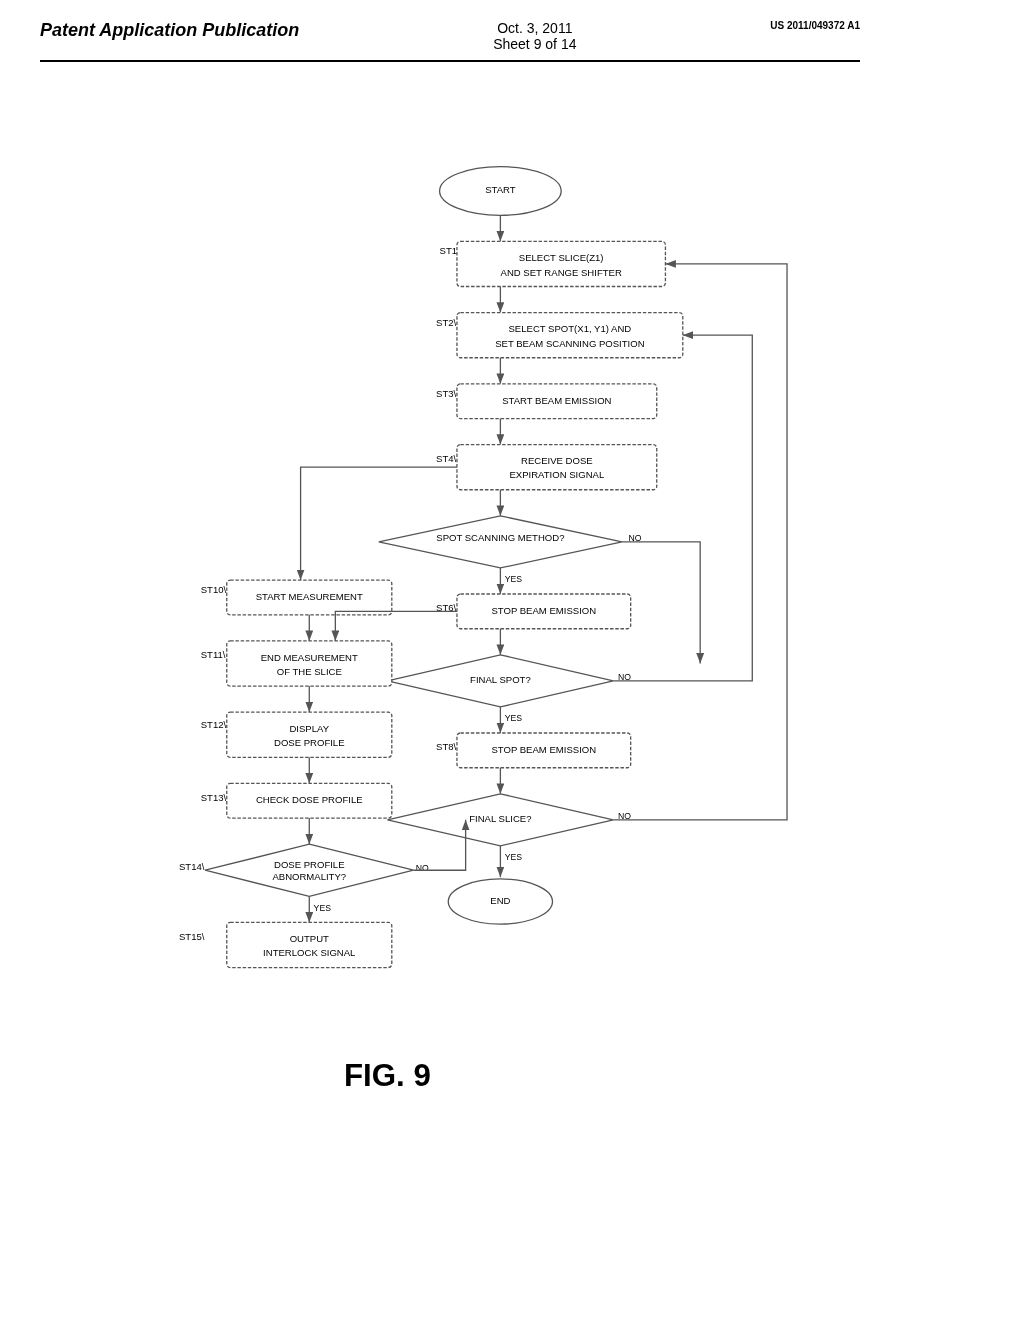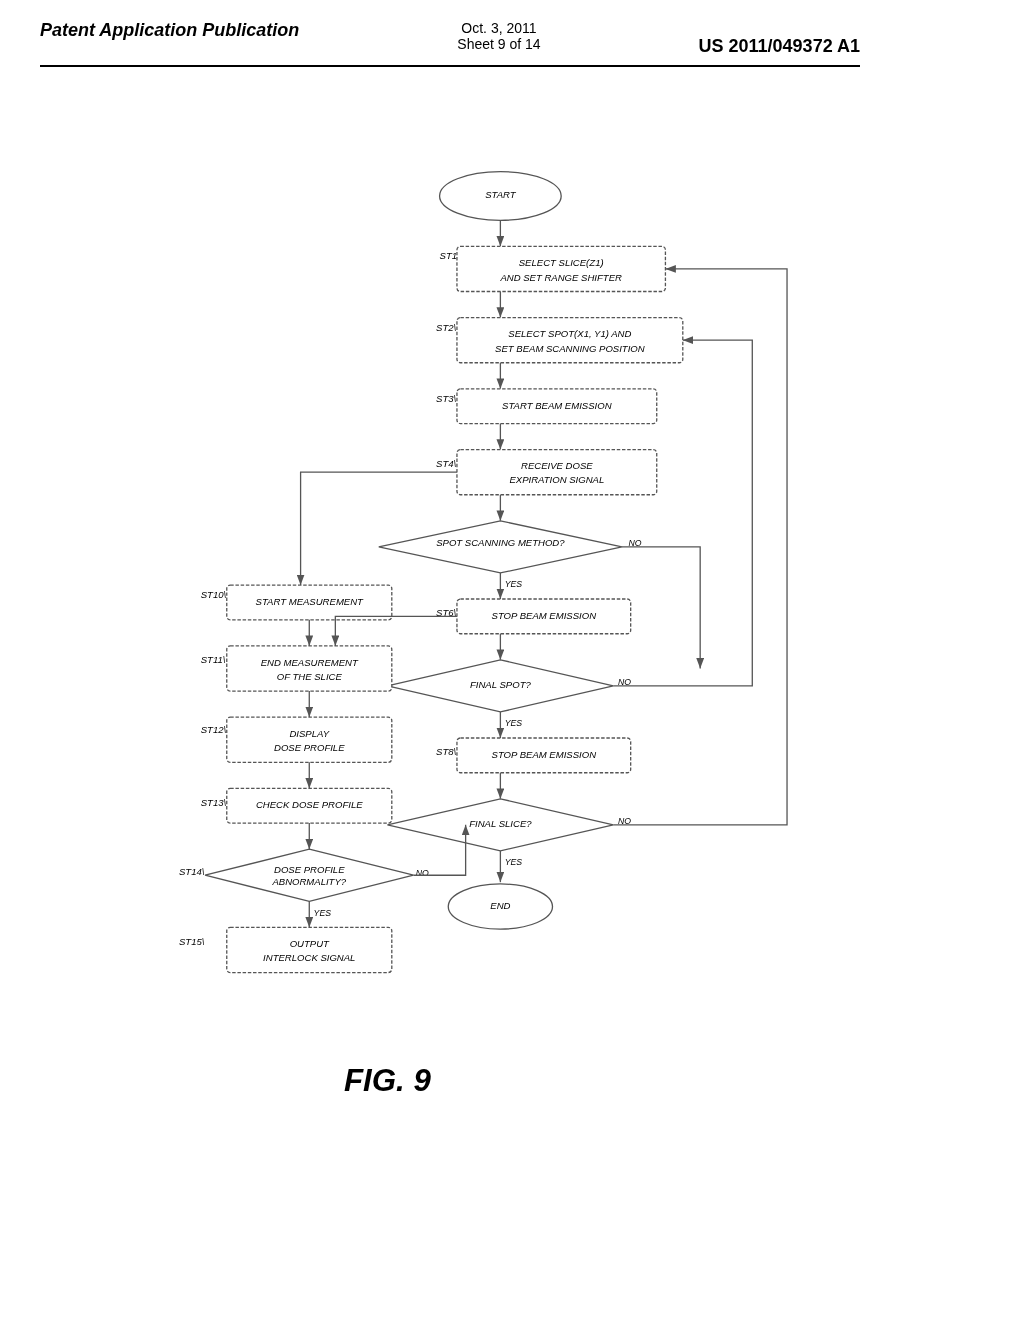--- a/index.html
+++ b/index.html
@@ -29,30 +29,28 @@
     .header-left {
       font-size: 18px;
       font-weight: bold;
       font-style: italic;
     }
     .header-center {
       font-size: 14px;
       text-align: center;
     }
     .header-right {
-      font-size: 18px;
+      font-size: 10px;
       font-weight: bold;
-      margin-top: 16px;
     }
     .diagram-area {
       position: relative;
       width: 100%;
       height: 1150px;
       margin-top: 10px;
-      font-style: italic;
     }
     svg {
       position: absolute;
       top: 0;
       left: 0;
       width: 100%;
       height: 100%;
     }
     .solid-rect {
       fill: #fff;

